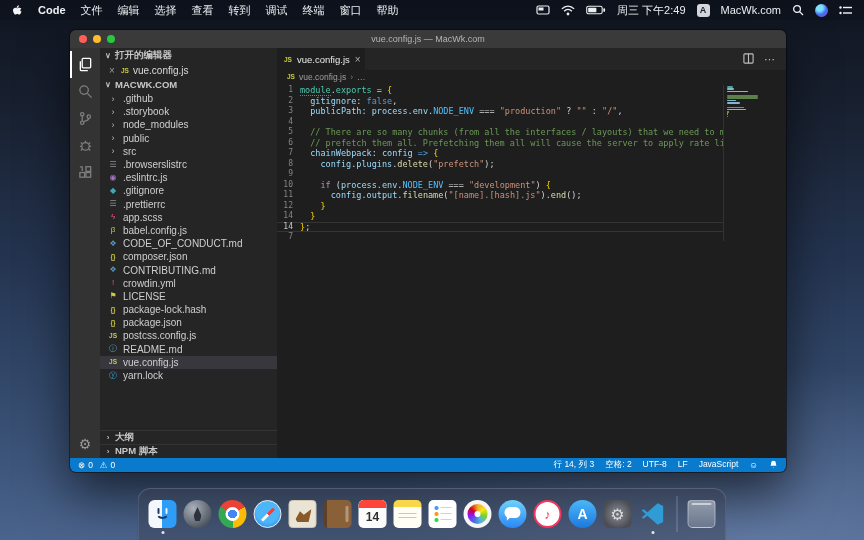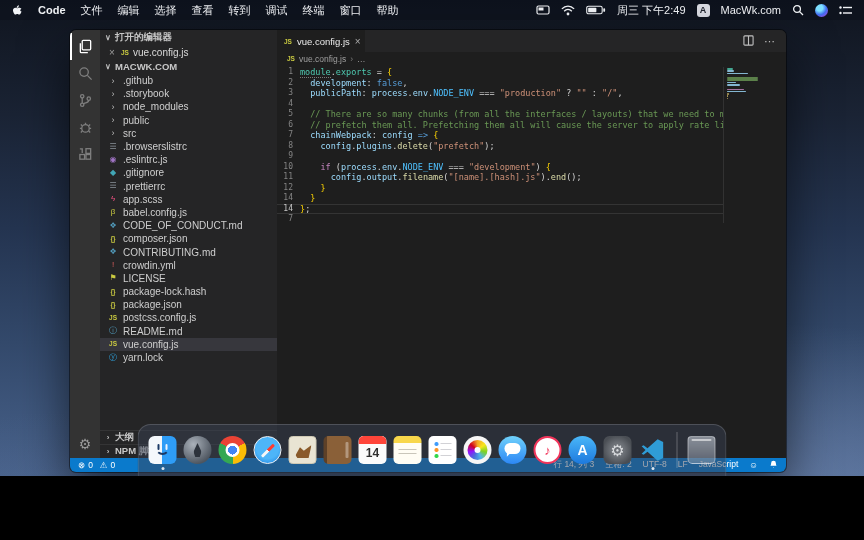--- a/index.html
+++ b/index.html
@@ -1,18 +1,18 @@
 <!DOCTYPE html>
 <html><head>
 <meta charset="utf-8">
 <style>
   * { margin:0; padding:0; box-sizing:border-box; }
   html,body { width:864px; height:540px; overflow:hidden; background:#000; }
   .stage{
-    position:relative; width:864px; height:476px; overflow:hidden;
+    position:relative; width:864px; height:540px; overflow:hidden;
     font-family:"Liberation Sans",sans-serif;
     background:
       radial-gradient(75% 55% at 88% 102%, rgba(140,160,200,.38), transparent 62%),
       radial-gradient(50% 40% at 10% 110%, rgba(90,110,150,.25), transparent 60%),
       linear-gradient(180deg,#10151f 0%,#1a2334 24%,#243450 48%,#33496b 72%,#48628b 100%);
   }
 
   
   .menubar{
     position:absolute; top:0; left:0; right:0; height:20px;
@@ -250,20 +250,28 @@
             <circle cx="1.5" cy="2.5" r="1.2" fill="#f1f3f6"></circle>
             <rect x="4" y="1.8" width="9" height="1.4" fill="#f1f3f6"></rect>
             <circle cx="1.5" cy="8" r="1.2" fill="#f1f3f6"></circle>
             <rect x="4" y="7.3" width="9" height="1.4" fill="#f1f3f6"></rect>
           </svg>
       </span>
     </div>
   </div>
 
   <div class="vsc-window">
+    <div class="titlebar">
+      <div class="lights">
+        <span class="light red"></span>
+        <span class="light yellow"></span>
+        <span class="light green"></span>
+      </div>
+      <span>vue.config.js — MacWk.com</span>
+    </div>
 
     <div class="winbody">
 
       <div class="activitybar">
         <div class="ab-item active">
           <svg viewBox="0 0 16 16">
               <rect x="4.5" y="1.5" width="9" height="10" rx="1"></rect>
               <path d="M2.5 4.5v9a1 1 0 0 0 1 1h7"></path>
             </svg>
         </div>
@@ -433,21 +441,21 @@
         </div>
         <div class="breadcrumb">
           <span class="js-glyph">JS</span>
           <span>vue.config.js</span>
           <span class="bc-sep">›</span>
           <span>…</span>
         </div>
         <div class="codewrap">
           <div class="code-scroll">
               <div class="code-line"><span class="ln">1</span><span class="lc"><span class="tok-teal tok-squig">module</span><span class="tok-pun">.</span><span class="tok-teal">exports</span><span class="tok-pun"> = </span><span class="tok-brace">{</span></span></div>
-              <div class="code-line"><span class="ln">2</span><span class="lc"><span class="tok-pun">  </span><span class="tok-var">development</span><span class="tok-pun">: </span><span class="tok-bool">false</span><span class="tok-pun">,</span></span></div>
+              <div class="code-line"><span class="ln">2</span><span class="lc"><span class="tok-pun">  </span><span class="tok-var">gitignore</span><span class="tok-pun">: </span><span class="tok-bool">false</span><span class="tok-pun">,</span></span></div>
               <div class="code-line"><span class="ln">3</span><span class="lc"><span class="tok-pun">  </span><span class="tok-var">publicPath</span><span class="tok-pun">: </span><span class="tok-var">process</span><span class="tok-pun">.</span><span class="tok-var">env</span><span class="tok-pun">.</span><span class="tok-const">NODE_ENV</span><span class="tok-pun"> === </span><span class="tok-str">"production"</span><span class="tok-pun"> ? </span><span class="tok-str">""</span><span class="tok-pun"> : </span><span class="tok-str">"/"</span><span class="tok-pun">,</span></span></div>
               <div class="code-line"><span class="ln">4</span><span class="lc"></span></div>
               <div class="code-line"><span class="ln">5</span><span class="lc"><span class="tok-pun">  </span><span class="tok-cmt">// There are so many chunks (from all the interfaces / layouts) that we need to make sure to</span></span></div>
               <div class="code-line"><span class="ln">6</span><span class="lc"><span class="tok-pun">  </span><span class="tok-cmt">// prefetch them all. Prefetching them all will cause the server to apply rate limits in mos</span></span></div>
               <div class="code-line"><span class="ln">7</span><span class="lc"><span class="tok-pun">  </span><span class="tok-var">chainWebpack</span><span class="tok-pun">: </span><span class="tok-var">config</span><span class="tok-bool"> =&gt; </span><span class="tok-brace">{</span></span></div>
               <div class="code-line"><span class="ln">8</span><span class="lc"><span class="tok-pun">    </span><span class="tok-var">config</span><span class="tok-pun">.</span><span class="tok-var">plugins</span><span class="tok-pun">.</span><span class="tok-fn">delete</span><span class="tok-pun">(</span><span class="tok-str">"prefetch"</span><span class="tok-pun">);</span></span></div>
               <div class="code-line"><span class="ln">9</span><span class="lc"></span></div>
               <div class="code-line"><span class="ln">10</span><span class="lc"><span class="tok-pun">    </span><span class="tok-kw">if</span><span class="tok-pun"> (</span><span class="tok-var">process</span><span class="tok-pun">.</span><span class="tok-var">env</span><span class="tok-pun">.</span><span class="tok-const">NODE_ENV</span><span class="tok-pun"> === </span><span class="tok-str">"development"</span><span class="tok-pun">) </span><span class="tok-brace">{</span></span></div>
               <div class="code-line"><span class="ln">11</span><span class="lc"><span class="tok-pun">      </span><span class="tok-var">config</span><span class="tok-pun">.</span><span class="tok-var">output</span><span class="tok-pun">.</span><span class="tok-fn">filename</span><span class="tok-pun">(</span><span class="tok-str">"[name].[hash].js"</span><span class="tok-pun">).</span><span class="tok-fn">end</span><span class="tok-pun">();</span></span></div>
               <div class="code-line"><span class="ln">12</span><span class="lc"><span class="tok-pun">    </span><span class="tok-brace">}</span></span></div>

